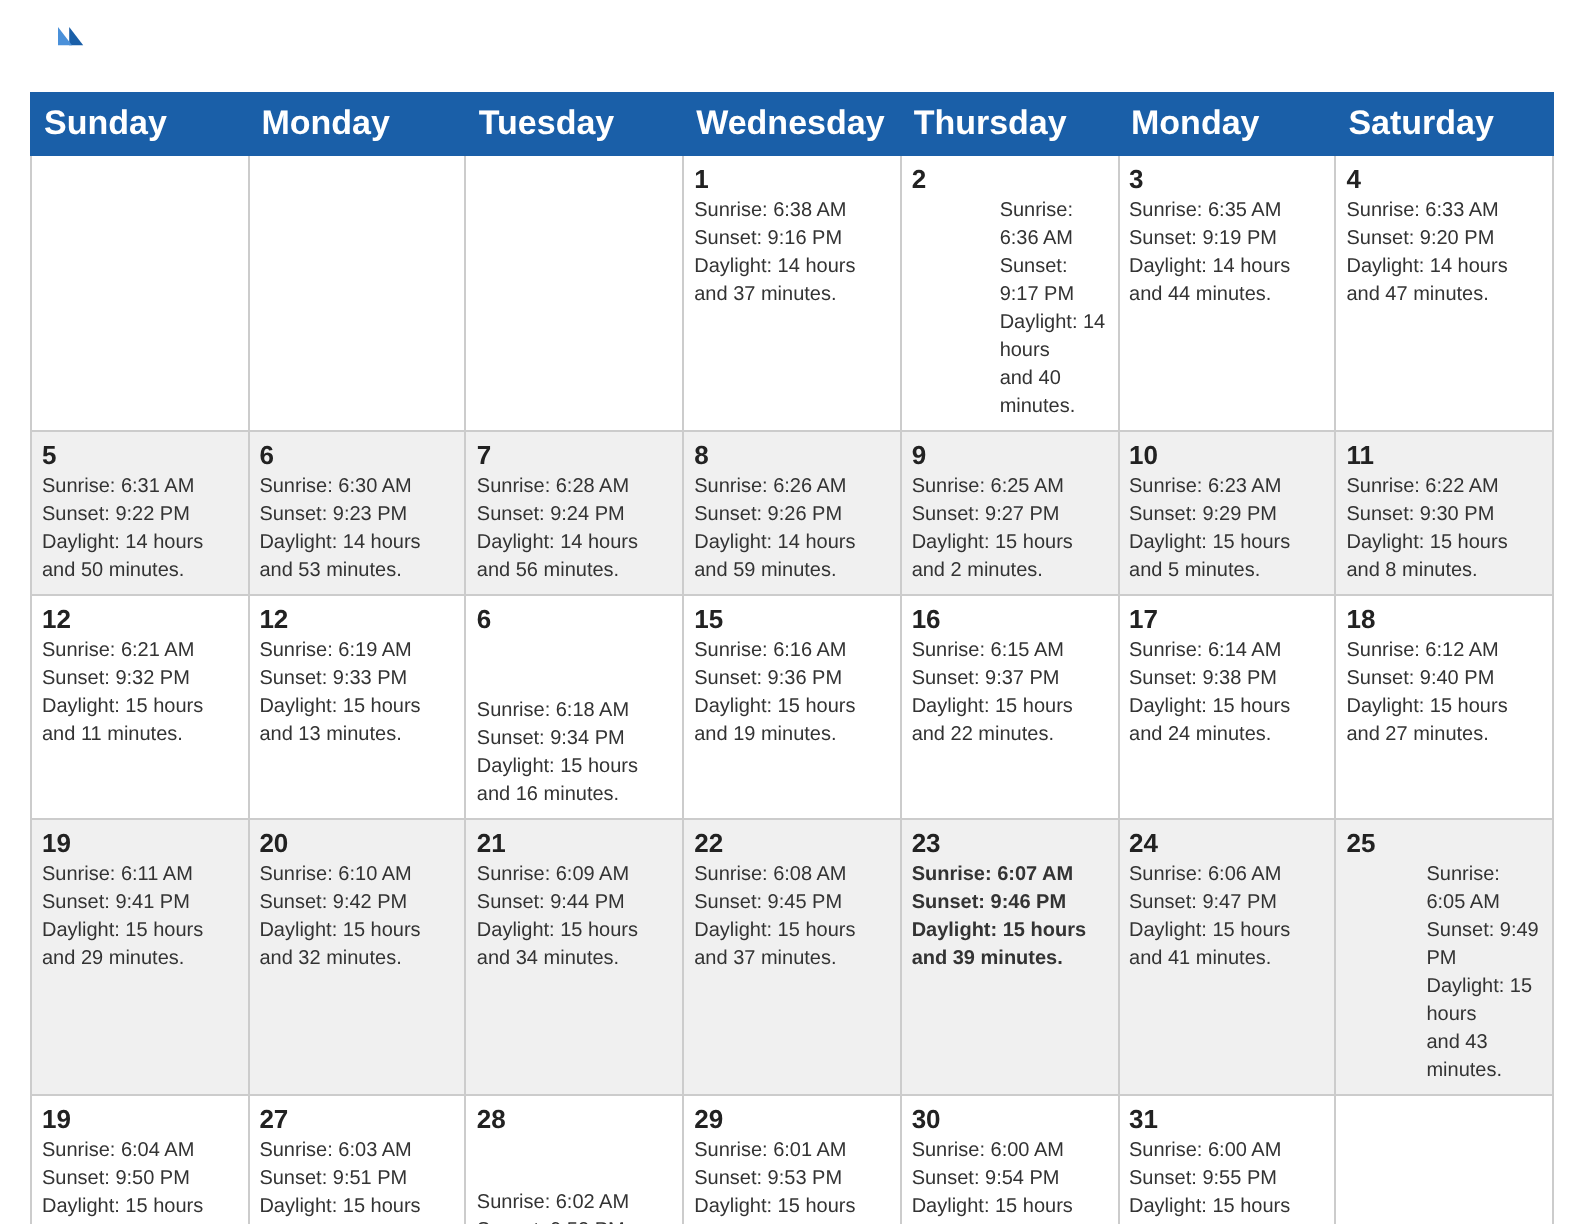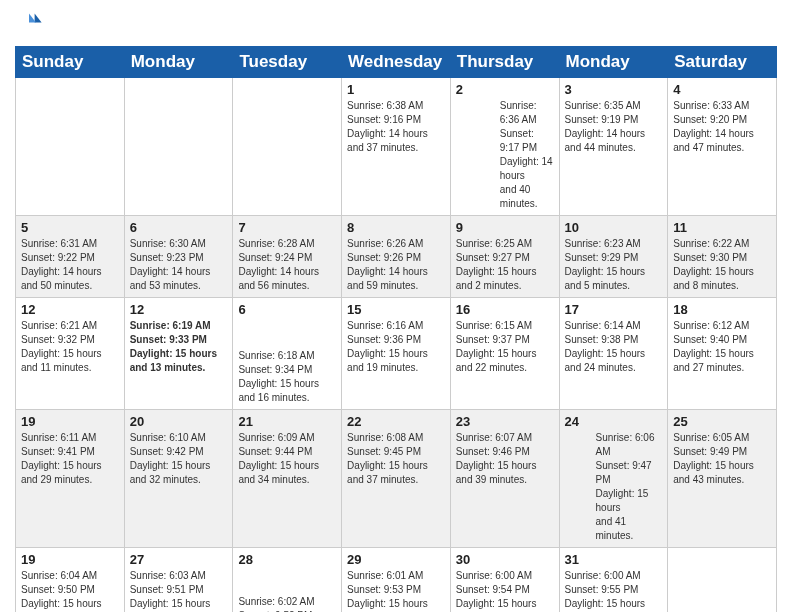--- a/index.html
+++ b/index.html
@@ -219,21 +219,21 @@
         <tr>
           <td>
             <div class="day-number">12</div>
             <div class="day-info" style="white-space: pre-line;">Sunrise: 6:21 AM
 Sunset: 9:32 PM
 Daylight: 15 hours
 and 11 minutes.</div>
           </td>
           <td>
             <div class="day-number">12</div>
-            <div class="day-info" style="white-space: pre-line; font-weight: bold;">Sunrise: 6:19 AM
+            <div class="day-info" style="white-space: pre-line;">Sunrise: 6:19 AM
 Sunset: 9:33 PM
 Daylight: 15 hours
 and 13 minutes.</div>
           </td>
           <td>
             <div class="day-number">6</div>
             <div class="day-info" style="white-space: pre-line; margin-top: 32px;">Sunrise: 6:18 AM
 Sunset: 9:34 PM
 Daylight: 15 hours
 and 16 minutes.</div>
@@ -291,35 +291,35 @@
           </td>
           <td>
             <div class="day-number">22</div>
             <div class="day-info" style="white-space: pre-line;">Sunrise: 6:08 AM
 Sunset: 9:45 PM
 Daylight: 15 hours
 and 37 minutes.</div>
           </td>
           <td>
             <div class="day-number">23</div>
-            <div class="day-info" style="white-space: pre-line;">Sunrise: 6:07 AM
+            <div class="day-info" style="white-space: pre-line; font-weight: bold;">Sunrise: 6:07 AM
 Sunset: 9:46 PM
 Daylight: 15 hours
 and 39 minutes.</div>
           </td>
           <td>
             <div class="day-number">24</div>
-            <div class="day-info" style="white-space: pre-line; margin-left: 31px;">Sunrise: 6:06 AM
+            <div class="day-info" style="white-space: pre-line;">Sunrise: 6:06 AM
 Sunset: 9:47 PM
 Daylight: 15 hours
 and 41 minutes.</div>
           </td>
           <td>
             <div class="day-number">25</div>
-            <div class="day-info" style="white-space: pre-line;">Sunrise: 6:05 AM
+            <div class="day-info" style="white-space: pre-line; margin-left: 40px;">Sunrise: 6:05 AM
 Sunset: 9:49 PM
 Daylight: 15 hours
 and 43 minutes.</div>
           </td>
         </tr>
         <tr>
           <td>
             <div class="day-number">19</div>
             <div class="day-info" style="white-space: pre-line;">Sunrise: 6:04 AM
 Sunset: 9:50 PM

